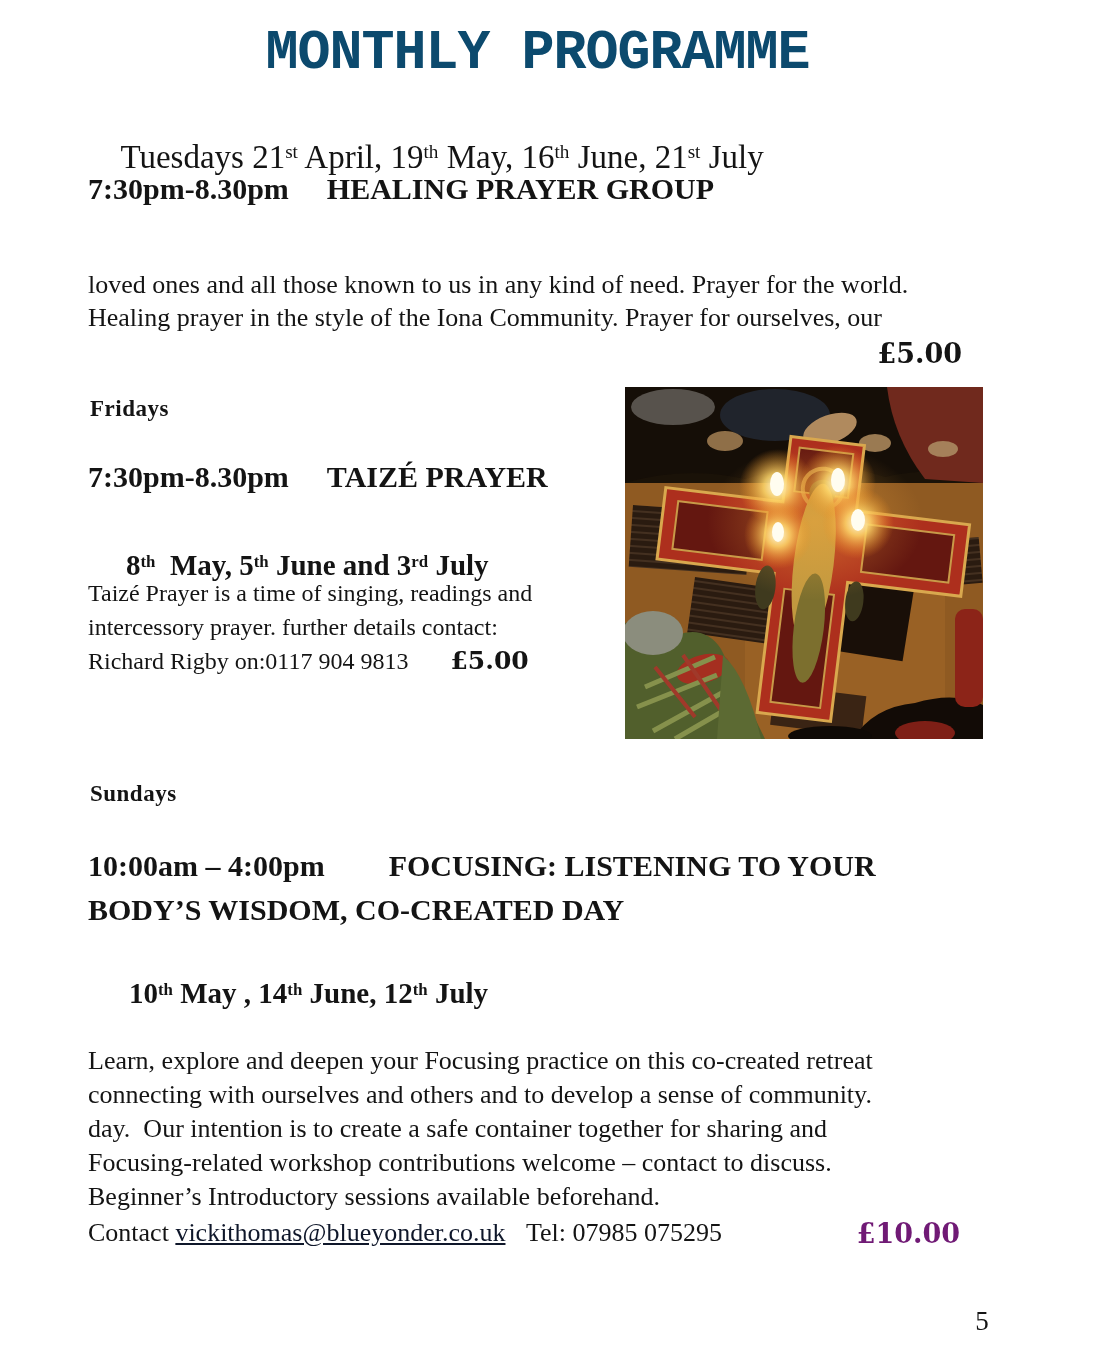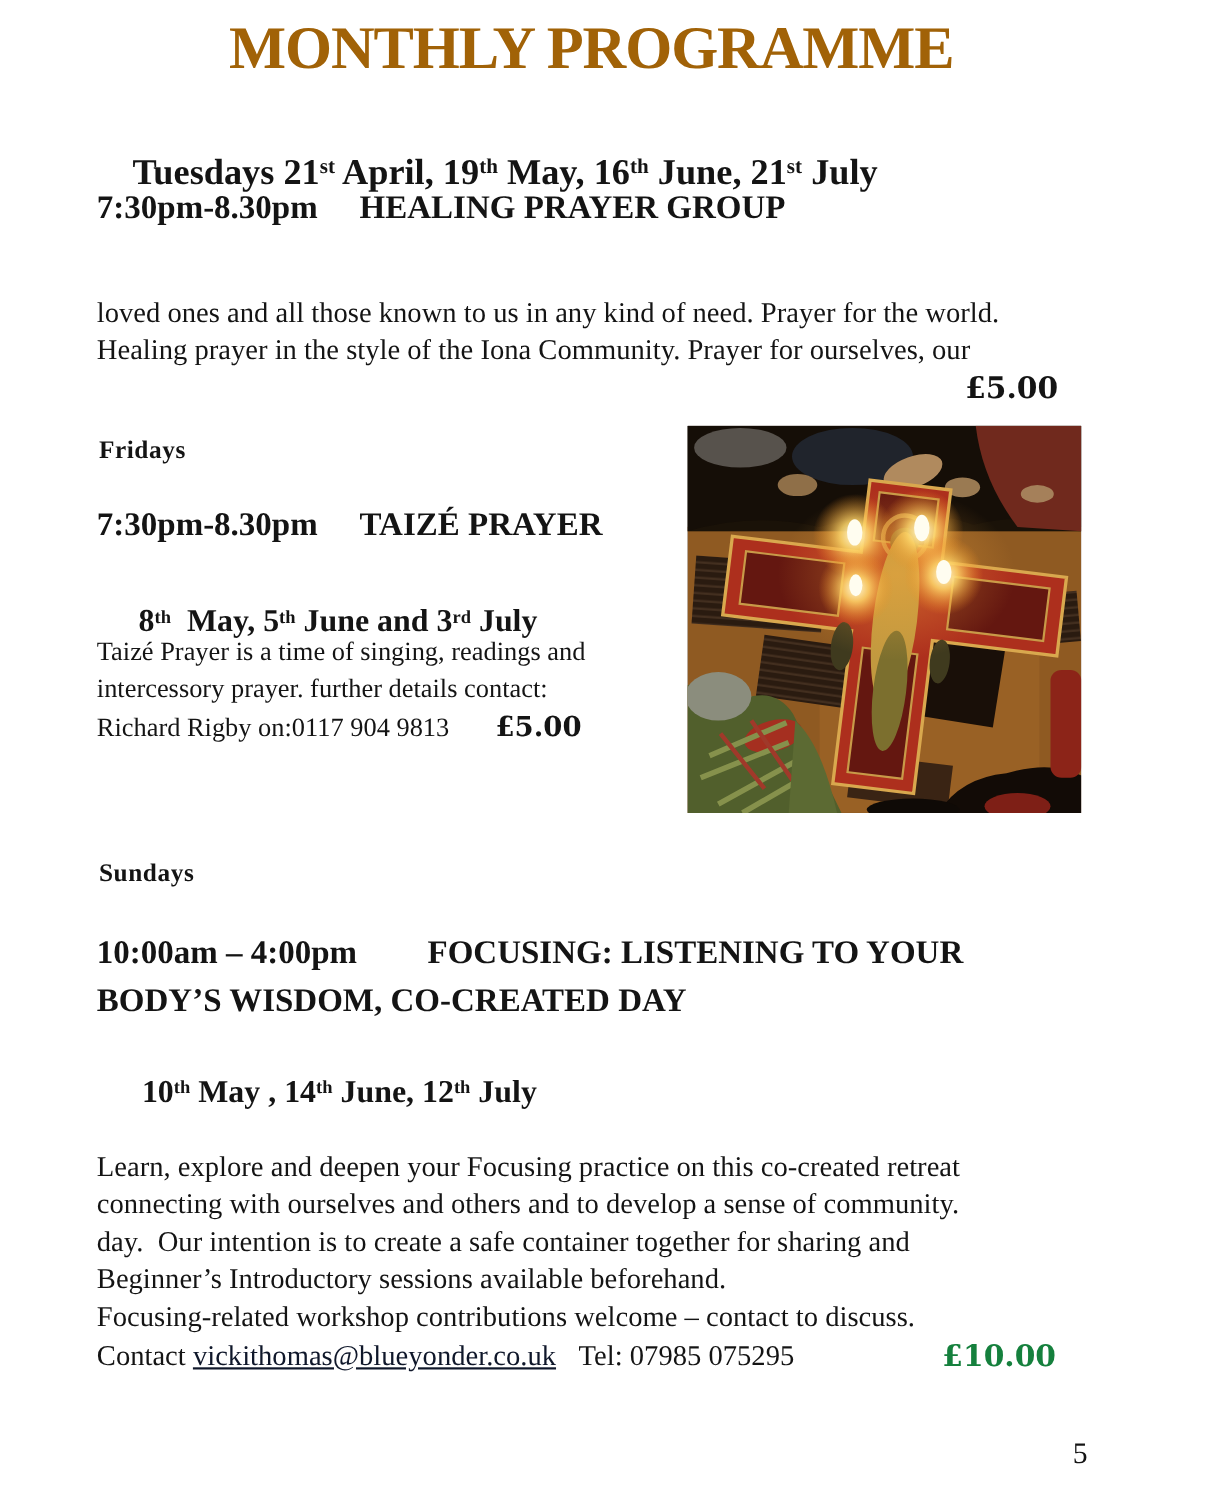--- a/index.html
+++ b/index.html
@@ -9,28 +9,28 @@
     background:#ffffff;
     font-family:"Liberation Serif",serif;
     color:#141414;
     overflow:hidden;
   }
   .abs{position:absolute;}
   .pre{white-space:pre;}
   sup{font-size:58%;line-height:0;vertical-align:baseline;position:relative;top:-0.5em;font-weight:inherit;}
 
   .doc-title{
-    left:0;top:12px;width:1075px;
+    left:0;top:22px;width:1075px;
     text-align:center;
     font-size:55px;font-weight:bold;
-    color:#a16207;
+    color:#0c4a6e;
     letter-spacing:-1px;
-    font-family:Liberation Serif, serif;
+    font-family:Liberation Mono, monospace;
   }
-  .tues-heading{left:88px;top:102px;font-size:33px;font-weight:bold;}
+  .tues-heading{left:88px;top:102px;font-size:33px;font-weight:normal;}
   .time-row{font-size:30px;font-weight:bold;}
   .row-tues{left:88px;top:172px;}
   .event-gap{margin-left:38px;}
   .body-text{font-size:26px;line-height:33px;}
   .healing-desc{left:88px;top:268px;width:910px;}
   .price-right{left:700px;top:338px;width:262px;text-align:right;font-size:27px;font-weight:bold;font-family:"DejaVu Serif",serif;}
   .photo-frame{left:625px;top:387px;width:358px;height:352px;}
   .day-heading{font-family:Liberation Serif, serif;font-size:23px;font-weight:bold;letter-spacing:0.5px;}
   .fridays-heading{left:90px;top:396px;}
   .row-taize{left:88px;top:460px;}
@@ -39,21 +39,21 @@
   .taize-desc{left:88px;top:576px;font-size:24px;line-height:34px;}
   .inline-price{font-family:"DejaVu Serif",serif;font-weight:bold;font-size:25px;margin-left:42px;}
   .sundays-heading{left:90px;top:781px;}
   .sun-time-block{left:88px;top:844px;font-size:30px;font-weight:bold;line-height:44px;}
   .sun-event-gap{margin-left:64px;}
   .sun-dates{left:100px;top:944px;}
   .focusing-desc{left:88px;top:1044px;width:910px;line-height:34px;}
   .contact-row{left:88px;top:1218px;width:874px;font-size:26px;}
   .email-link{color:#0f172a;text-decoration:underline;cursor:pointer;}
   .tel-gap{margin-left:14px;}
-  .contact-price{position:absolute;right:2px;top:0;font-family:"DejaVu Serif",serif;font-weight:bold;font-size:27px;color:#15803d;}
+  .contact-price{position:absolute;right:2px;top:0;font-family:"DejaVu Serif",serif;font-weight:bold;font-size:27px;color:#701a75;}
   .page-num{left:960px;top:1306px;width:44px;text-align:center;font-size:27px;}
 </style>
 </head>
 <body>
 
 <div class="page">
 
   <div class="abs doc-title">MONTHLY PROGRAMME</div>
 
   <div class="abs tues-heading pre">
@@ -174,22 +174,22 @@
   </div>
 
   <div class="abs dates-row sun-dates pre">
     <span>10</span><sup>th</sup><span> May , 14</span><sup>th</sup><span> June, 12</span><sup>th</sup><span> July</span>
   </div>
 
   <div class="abs body-text focusing-desc">
     <div class="pre">Learn, explore and deepen your Focusing practice on this co-created retreat</div>
     <div class="pre">connecting with ourselves and others and to develop a sense of community.</div>
     <div class="pre">day.  Our intention is to create a safe container together for sharing and</div>
+    <div class="pre">Focusing-related workshop contributions welcome – contact to discuss.</div>
     <div class="pre">Beginner’s Introductory sessions available beforehand.</div>
-    <div class="pre">Focusing-related workshop contributions welcome – contact to discuss.</div>
   </div>
 
   <div class="abs contact-row">
     <span>Contact</span>
     <span class="email-link">vickithomas@blueyonder.co.uk</span>
     <span class="tel-gap">Tel: 07985 075295</span>
     <span class="contact-price">£10.00</span>
   </div>
 
   <div class="abs page-num">5</div>

